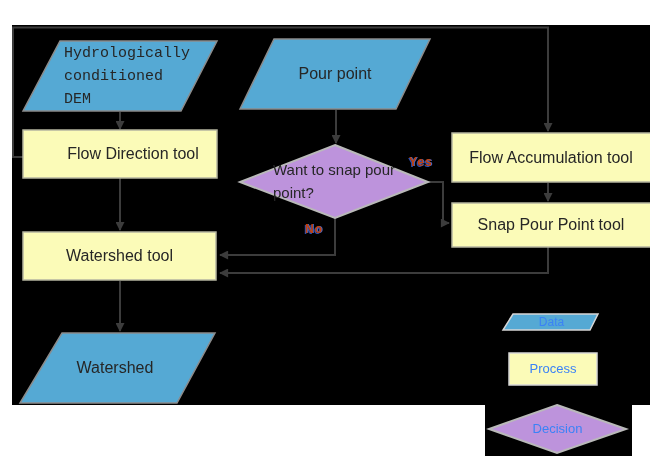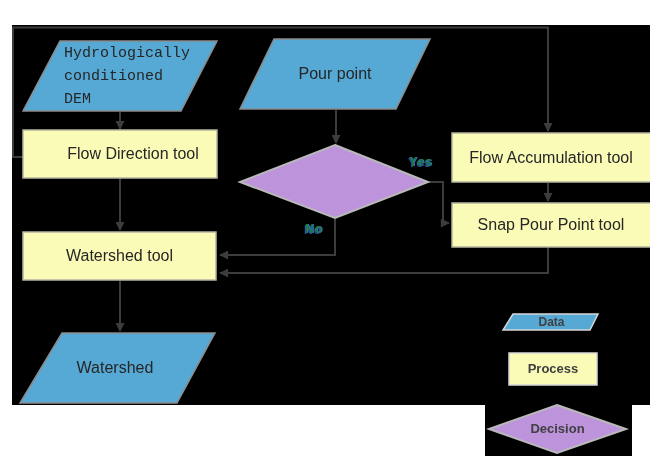--- a/index.html
+++ b/index.html
@@ -9,25 +9,25 @@
   }
   .stage svg{position:absolute;left:0;top:0;}
   .conn{fill:none;stroke:#3c3c3c;stroke-width:2;}
   .lbl{
     position:absolute;display:flex;align-items:center;justify-content:center;
     text-align:left;color:#262626;font-size:16px;line-height:22px;
     pointer-events:none;white-space:normal;
   }
   .lbl.left{justify-content:flex-start;text-align:left;font-family:Liberation Mono, monospace;}
   .edge-lbl{
-    position:absolute;font-size:12px;font-weight:bold;color:#15803d;
+    position:absolute;font-size:12px;font-weight:bold;color:#c2410c;
     text-shadow:1px 0 0 #4668c8, -1px 1px 0 #2e4fae;
     letter-spacing:1px;pointer-events:none;
   }
-  .legend-lbl{font-size:13px;color:#404040;font-weight:bold;}
+  .legend-lbl{font-size:13px;color:#3b82f6;}
 </style>
 </head>
 <body>
 
 <div class="stage">
 
   <svg width="650" height="471" viewBox="0 0 650 471">
     <defs>
       <marker id="arrow" viewBox="0 0 10 10" refX="9" refY="5" markerWidth="10" markerHeight="9" orient="auto-start-reverse" markerUnits="userSpaceOnUse">
         <path d="M0,0 L10,5 L0,10 z" fill="#3c3c3c"></path>
@@ -63,20 +63,21 @@
     <rect x="509" y="353" width="88" height="32" stroke="#d6d6d6" stroke-width="1.5" fill="#fbfbb8"></rect>
     <polygon points="557,405 626,429 557,453 489,429" stroke="#b9b9b9" stroke-width="2" fill="#bd93dc"></polygon>
   </svg>
 
   <div class="lbl left" style="left:64px;top:42px;width:112px;height:68px;font-size:15px;line-height:23px;">Hydrologically conditioned DEM</div>
 
   <div class="lbl" style="left:23px;top:130px;width:220px;height:48px;">Flow Direction tool</div>
 
   <div class="lbl" style="left:255px;top:39px;width:160px;height:70px;">Pour point</div>
 
+  <div class="lbl" style="left:273px;top:147px;width:124px;height:68px;font-size:15px;line-height:23px;">Want to snap pour point?</div>
 
   <div class="lbl" style="left:452px;top:133px;width:198px;height:49px;">Flow Accumulation tool</div>
 
   <div class="lbl" style="left:452px;top:203px;width:198px;height:44px;border-radius:13px;">Snap Pour Point tool</div>
 
   <div class="lbl" style="left:23px;top:232px;width:193px;height:48px;">Watershed tool</div>
 
   <div class="lbl" style="left:30px;top:333px;width:170px;height:70px;">Watershed</div>
 
   <div class="edge-lbl" style="left:409px;top:155px;">Yes</div>

